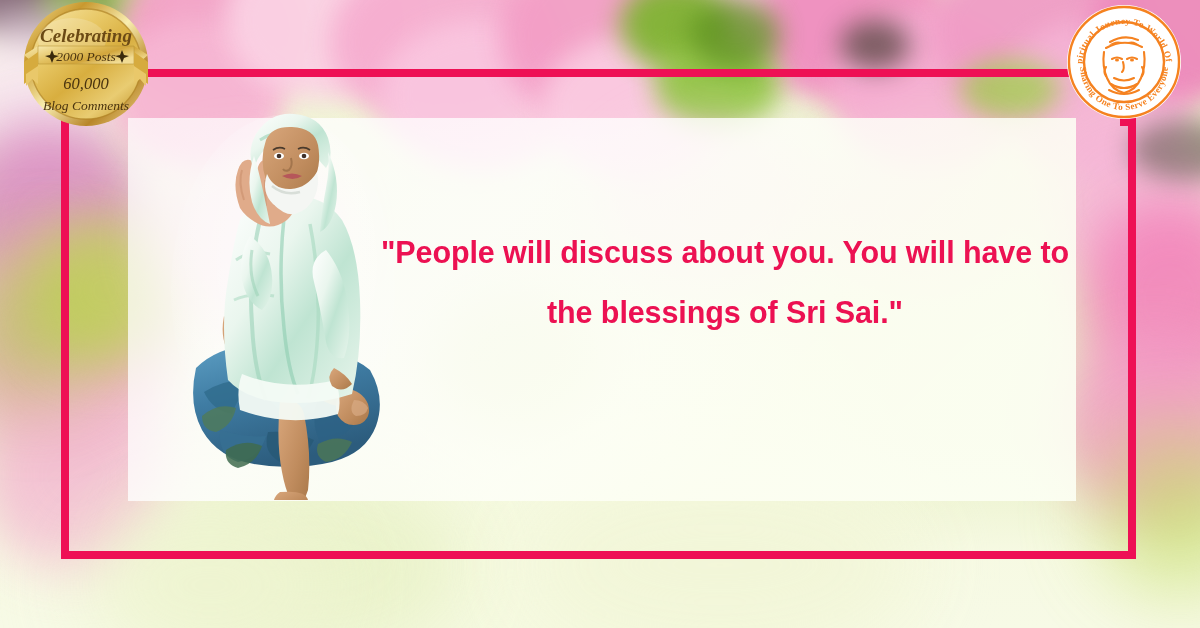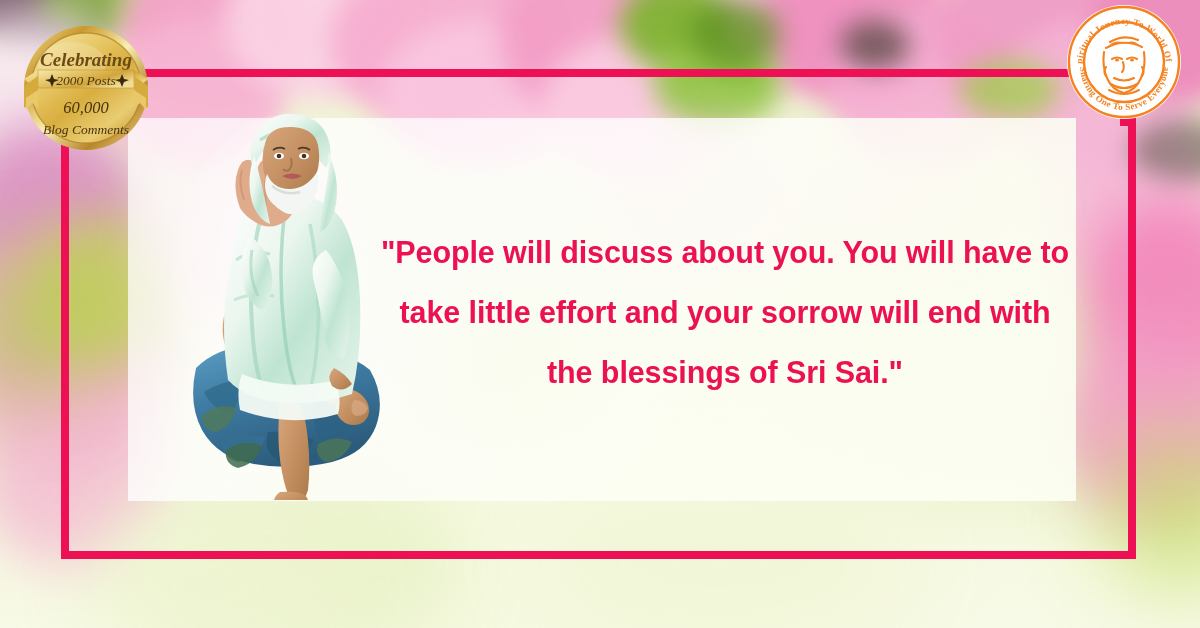--- a/index.html
+++ b/index.html
@@ -91,21 +91,21 @@
     width: 230px;
     height: 400px;
     z-index: 11;
   }
   .baba svg { display: block; width: 100%; height: 100%; }
 
   
   .badge-gold {
     position: absolute;
     left: 22px;
-    top: 24px;
+    top: 0;
     width: 128px;
     height: 130px;
     z-index: 20;
   }
   .badge-gold svg { display: block; width: 100%; height: 100%; }
 
   
   .badge-logo {
     position: absolute;
     left: 1066px;
@@ -288,21 +288,20 @@
         <path d="M104 86 q12 10 28 6" fill="none" stroke="#d8ded8" stroke-width="2.5"></path>
 
         <path d="M86 56 q-8 24 -2 46 q6 18 18 22 q-4 -20 -8 -38 q-4 -18 -8 -30 Z" fill="url(#robe)"></path>
         <path d="M160 52 q12 26 8 52 q-4 22 -16 28 q2 -24 6 -44 q4 -20 2 -36 Z" fill="url(#robe)"></path>
       </g>
     </svg>
   </div>
 
   <div class="quote">
     <span class="line">"People will discuss about you. You will have to</span>
-    <span class="line">take little effort and your sorrow will end with</span>
     <span class="line">the blessings of Sri Sai."</span>
   </div>
 
   <div class="badge-gold">
     <svg viewBox="0 0 128 130" xmlns="http://www.w3.org/2000/svg">
       <defs>
         <linearGradient id="goldRim" x1="0" y1="0" x2="1" y2="1">
           <stop offset="0%" stop-color="#f7e49a"></stop>
           <stop offset="25%" stop-color="#c9992f"></stop>
           <stop offset="50%" stop-color="#f9eeb0"></stop>

